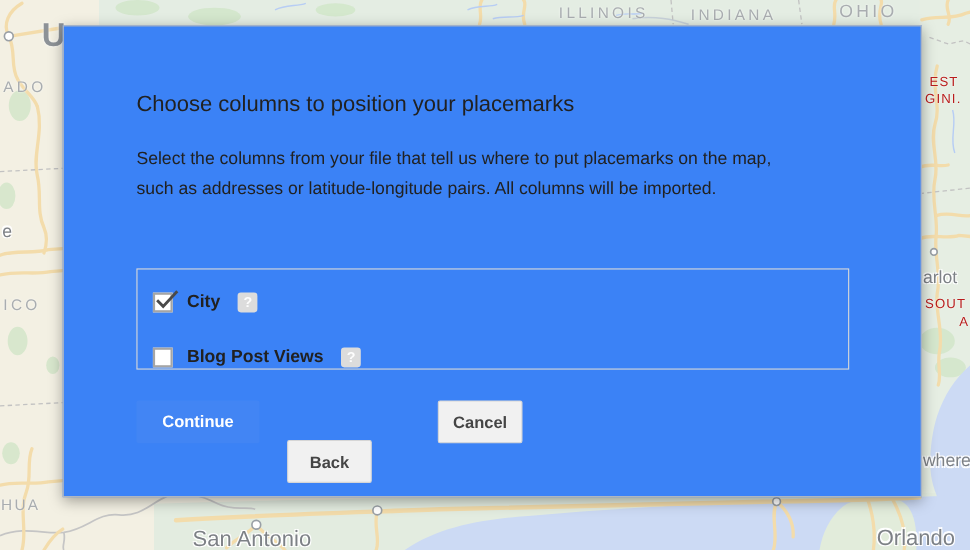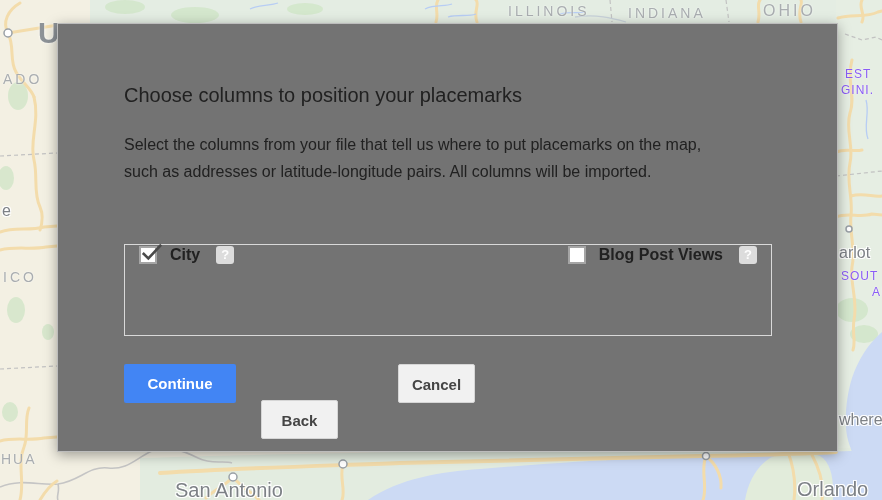--- a/index.html
+++ b/index.html
@@ -2,37 +2,37 @@
 <html style="--accent: #4285f4;"><head>
 <meta charset="utf-8">
 <style>
   html,body{margin:0;padding:0;background:#fff;}
   .stage{position:relative;width:882px;height:500px;overflow:hidden;
          font-family:"Liberation Sans",sans-serif;background:#f3f0e3;}
   svg.map{position:absolute;left:0;top:0;z-index:0;}
   .map-label{position:absolute;z-index:1;white-space:nowrap;user-select:none;}
   .lbl-state{color:#a9adb0;font-size:14px;letter-spacing:3px;font-weight:normal;
              text-shadow:0 0 2px rgba(255,255,255,.9);}
-  .lbl-state-sm{color:#8b5cf6;font-size:12px;letter-spacing:1px;
+  .lbl-state-sm{color:#b91c1c;font-size:12px;letter-spacing:1px;
              text-shadow:0 0 2px rgba(255,255,255,.9);}
   .lbl-city{color:#7d8186;font-size:16px;
              text-shadow:-1px -1px 0 rgba(255,255,255,.95),1px -1px 0 rgba(255,255,255,.95),
                          -1px 1px 0 rgba(255,255,255,.95),1px 1px 0 rgba(255,255,255,.95);}
   .lbl-city-lg{font-size:20px;}
   .lbl-country{color:#8d9297;font-size:30px;font-weight:bold;letter-spacing:1px;
              text-shadow:0 0 3px rgba(255,255,255,.9);}
   .dialog{position:absolute;left:57px;top:23px;width:781px;height:429px;z-index:2;
-          background:#737373;border:1px solid #bcbcbc;box-sizing:border-box;
+          background:#3b82f6;border:1px solid #bcbcbc;box-sizing:border-box;
           box-shadow:0 3px 12px rgba(0,0,0,.35);}
   .dialog-title{position:absolute;left:66px;top:60px;font-size:20px;color:#212121;}
   .dialog-desc{position:absolute;left:66px;top:107px;width:580px;font-size:16px;
                line-height:27px;color:#212121;}
   .columns-box{position:absolute;left:66px;top:220px;width:648px;height:92px;
                border:1px solid #d9d9d9;box-sizing:border-box;
-               display:flex;flex-direction:row;justify-content:space-between;
+               display:flex;flex-direction:column;justify-content:flex-end;
                padding:0 14px;row-gap:30px;}
   .column-row{display:flex;align-items:center;height:20px;}
   .checkbox{position:relative;width:18px;height:18px;border:2px solid #a5a5a5;
             box-sizing:border-box;background:#fff;flex:0 0 auto;cursor:pointer;}
   .checkbox .check{display:none;position:absolute;left:0;top:-5px;width:22px;height:20px;
             overflow:visible;}
   .checkbox.checked .check{display:block;}
   .column-label{margin-left:13px;font-size:16px;font-weight:bold;color:#212121;cursor:pointer;}
   .help-badge{margin-left:16px;width:18px;height:18px;background:#dcdcdc;border-radius:3px;
             color:#fdfdfd;font-size:13px;font-weight:bold;line-height:18px;text-align:center;

